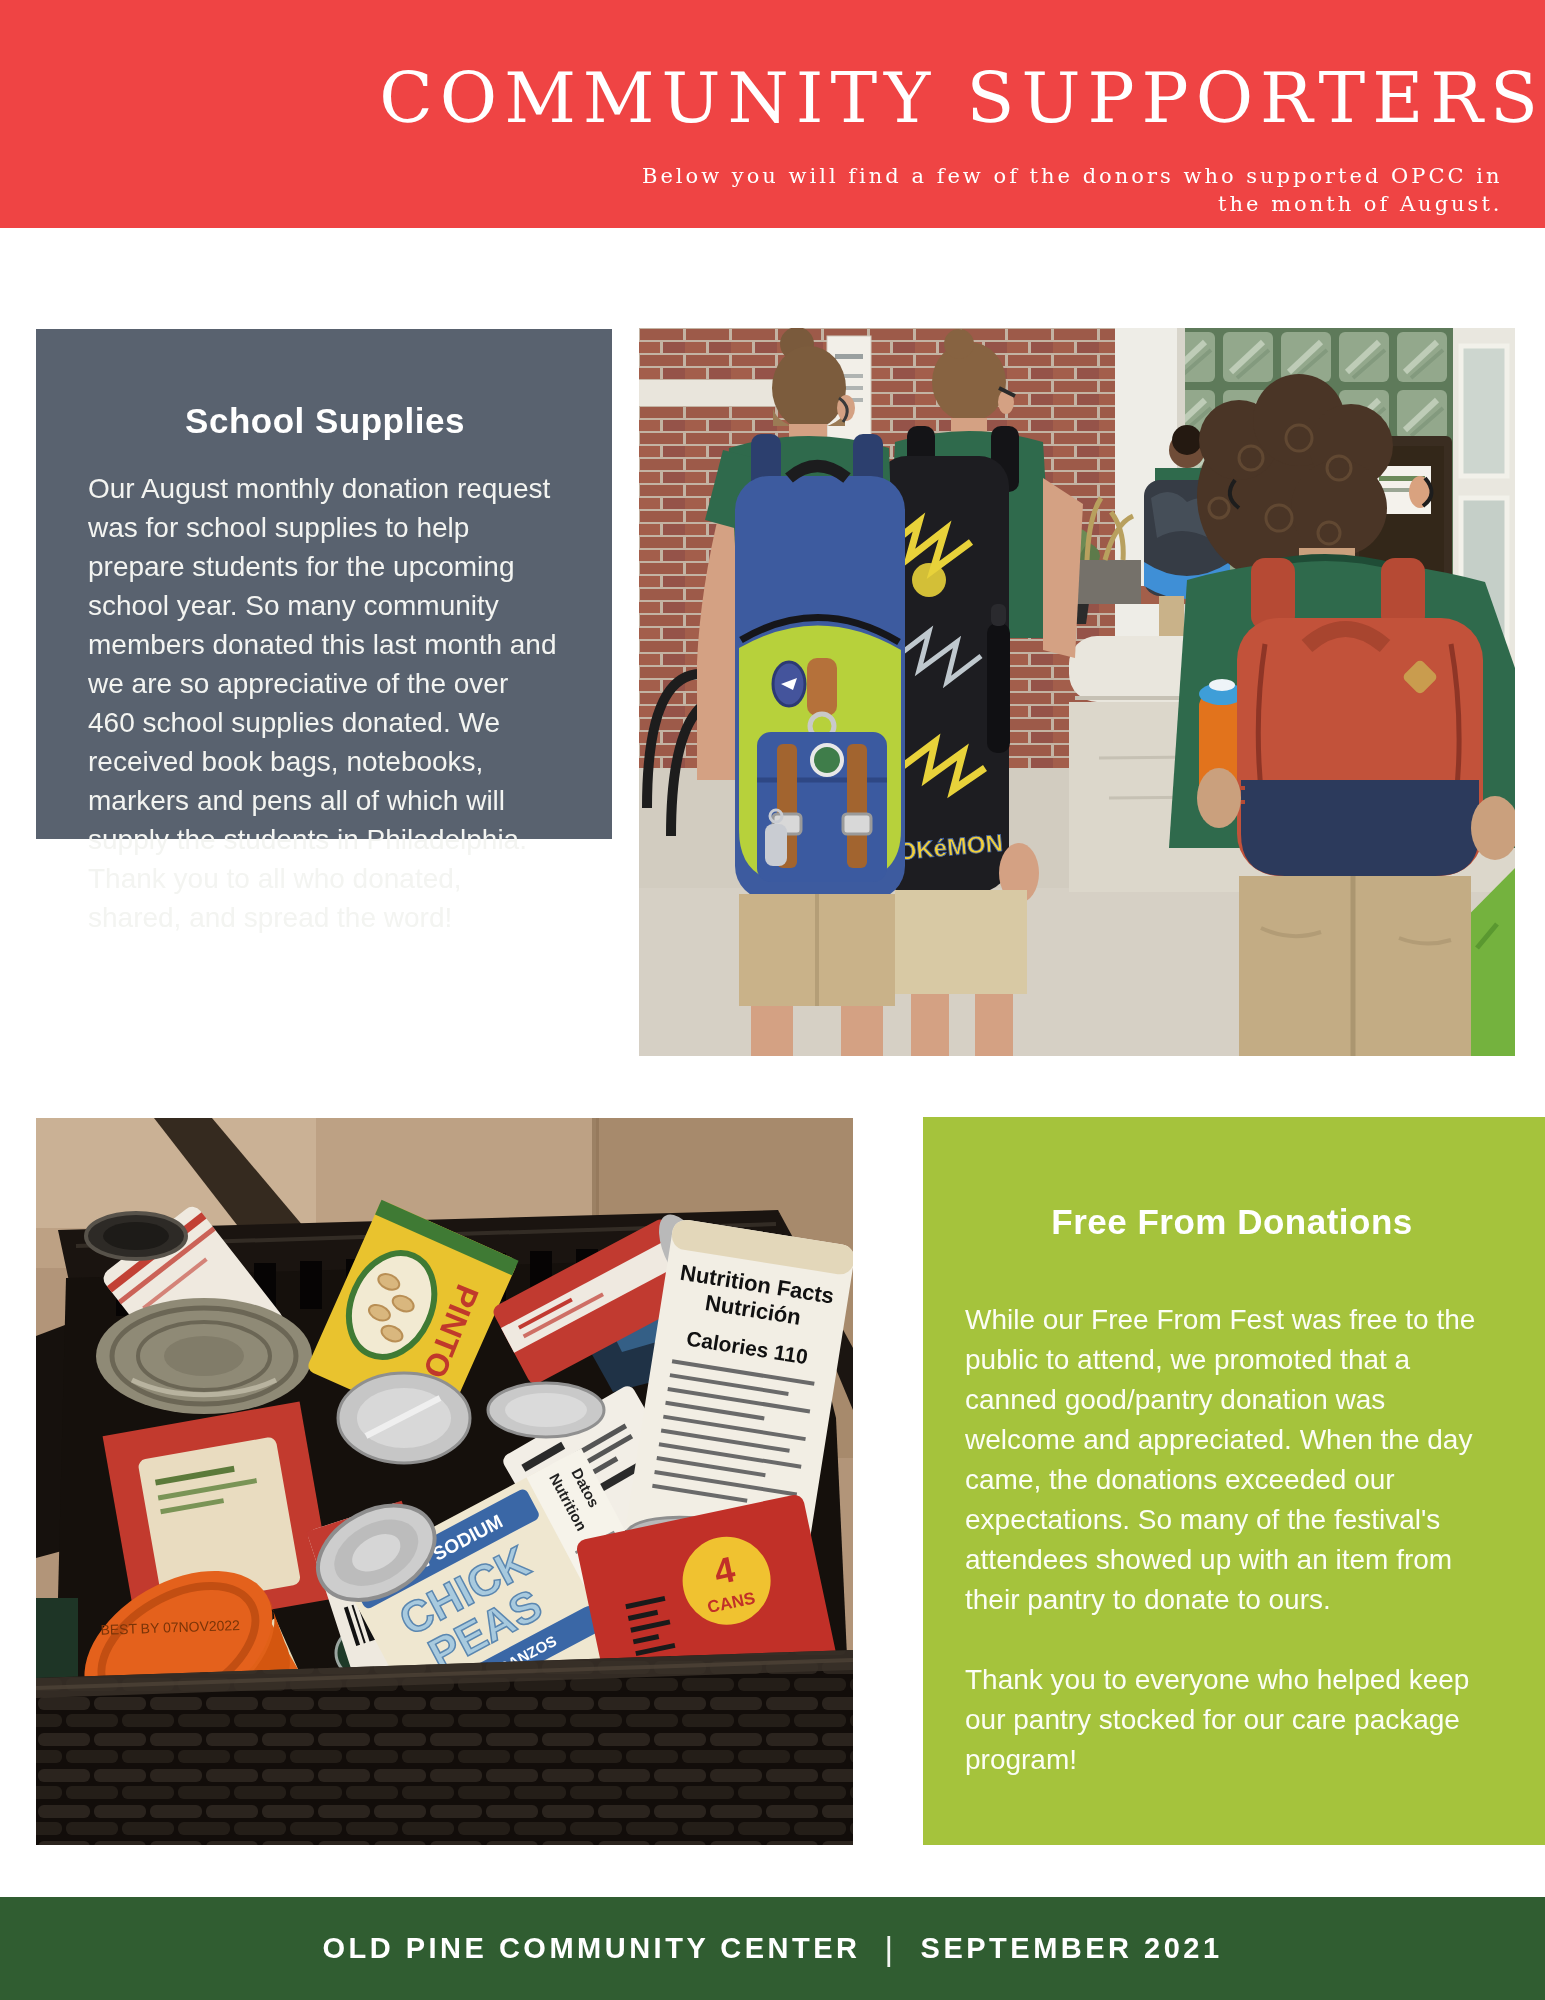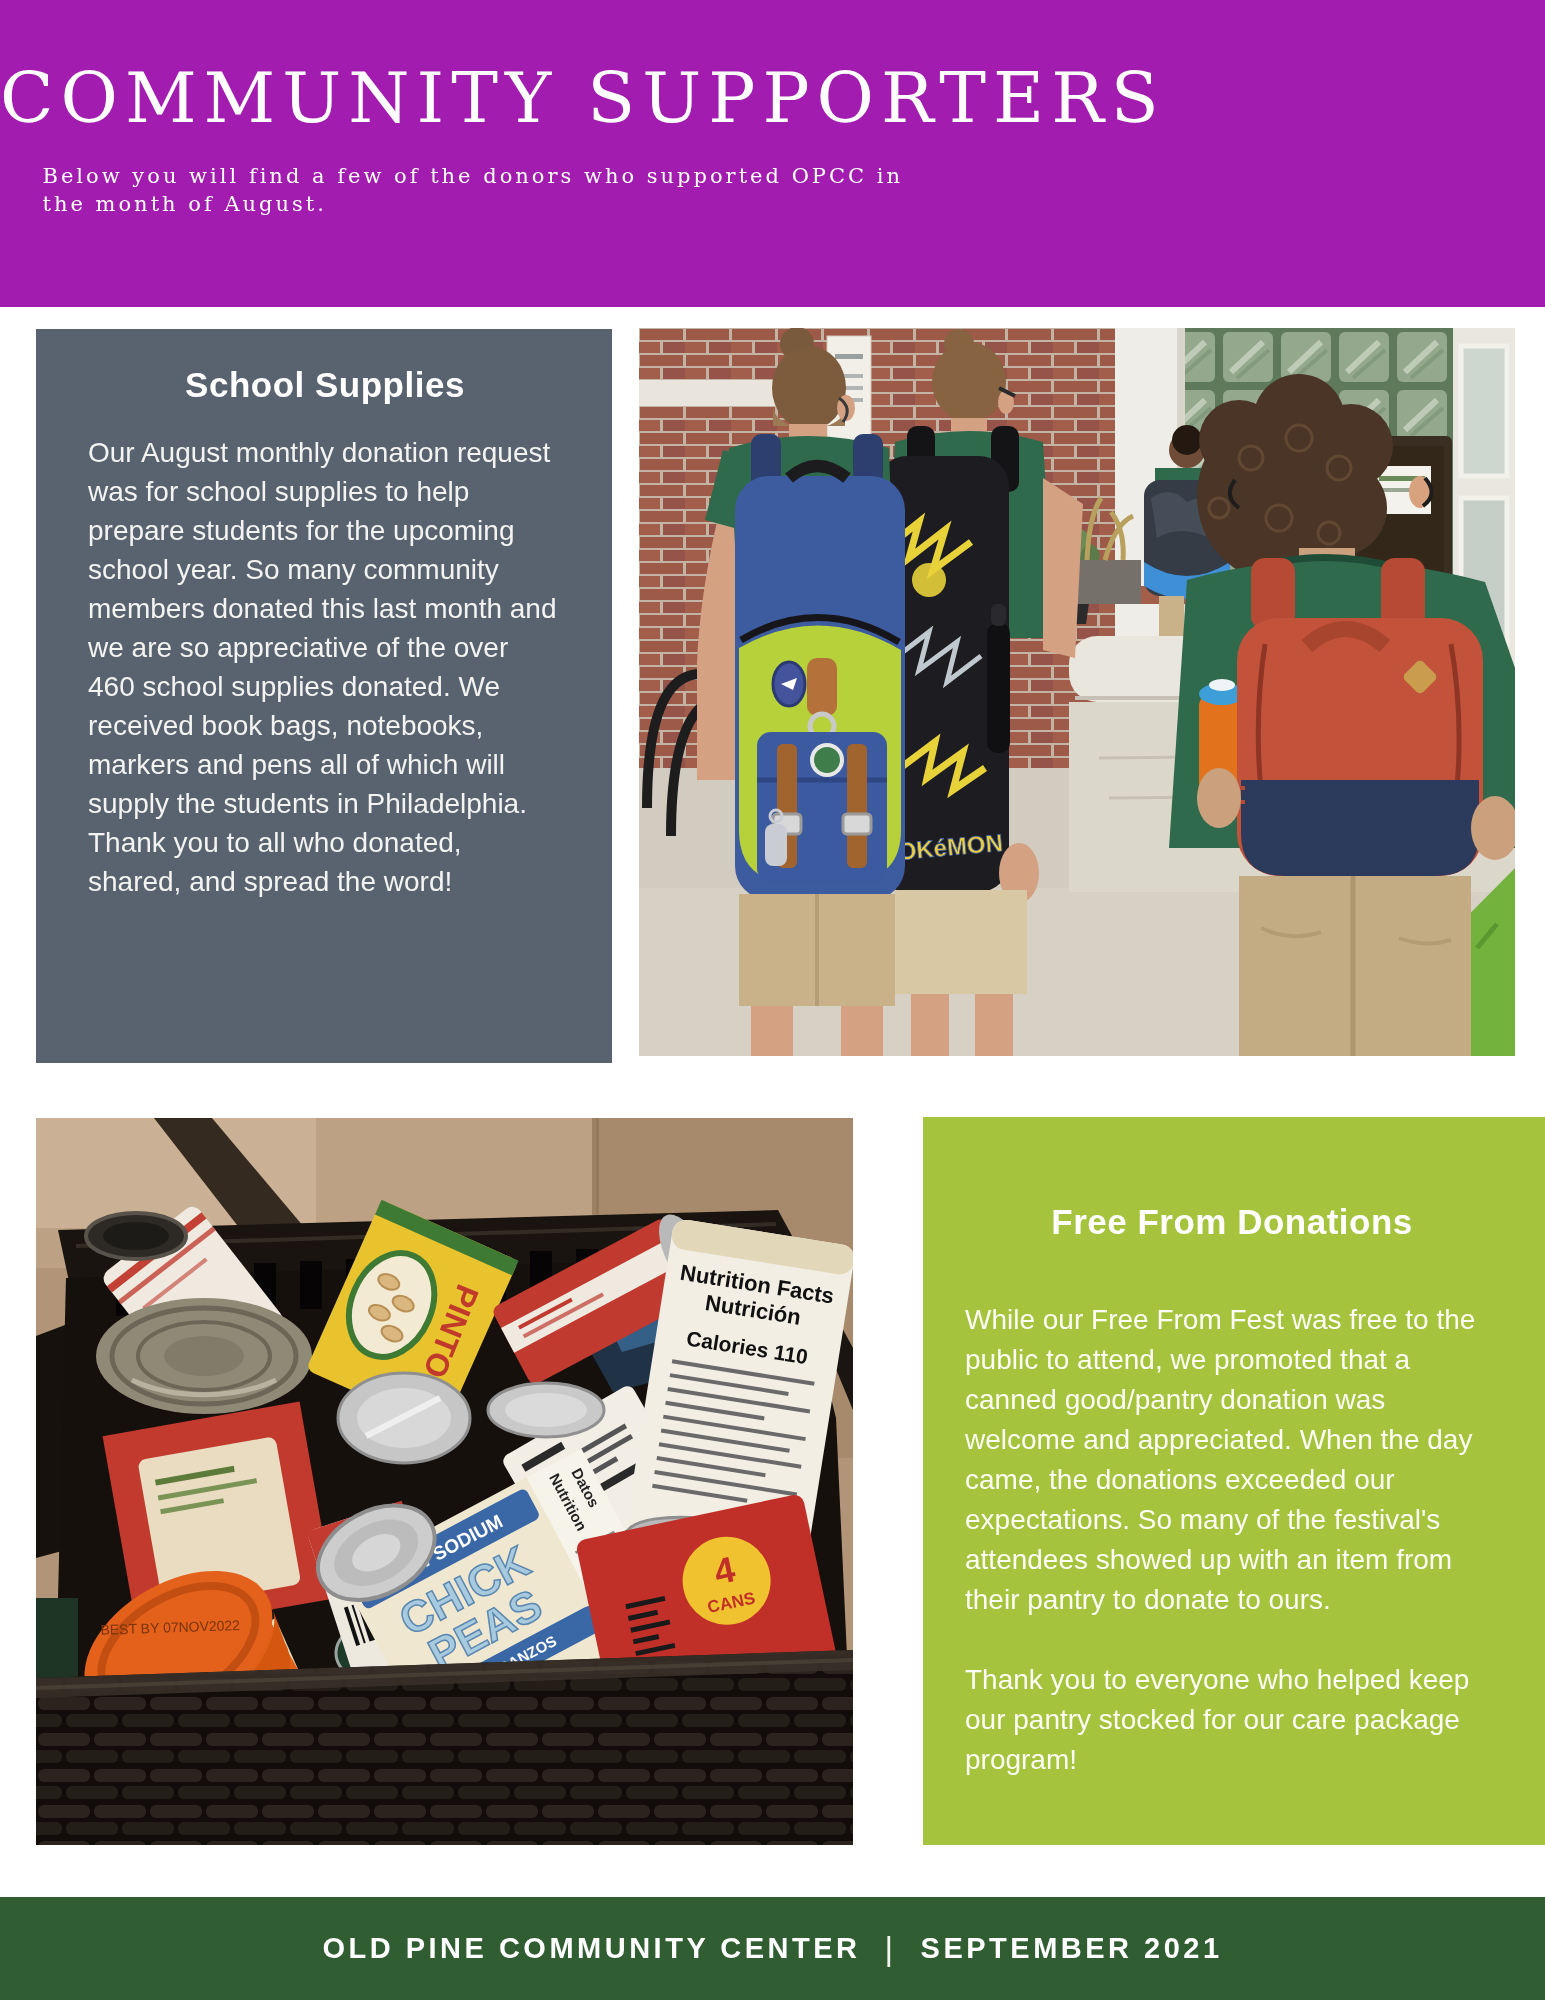--- a/index.html
+++ b/index.html
@@ -1,25 +1,25 @@
 <!DOCTYPE html>
 <html><head>
 <meta charset="utf-8">
 <style>
   html,body { margin:0; padding:0; background:#ffffff; }
   body { width:1545px; height:2000px; position:relative; font-family:"Liberation Sans", sans-serif; }
   .page { position:absolute; left:0; top:0; width:1545px; height:2000px; background:#ffffff; overflow:hidden; }
 
   
-  .header { position:absolute; left:0; top:0; width:1545px; height:307px; background:#a21caf; text-align:left; color:#ffffff; }
+  .header { position:absolute; left:0; top:0; width:1545px; height:228px; background:#ef4444; text-align:right; color:#ffffff; }
   .title { margin:0; padding-top:62px; font-family:"DejaVu Serif", serif; font-weight:normal; font-size:70px; letter-spacing:7px; line-height:1.05; }
   .subtitle { margin:26px auto 0 auto; width:1460px; font-family:"DejaVu Serif", serif; font-size:21px; letter-spacing:3px; line-height:1.34; }
 
   
-  .slate-box { position:absolute; left:36px; top:329px; width:576px; height:734px; background:#59626F; box-sizing:border-box; padding:36px 50px 0 52px; color:#F3F4F1; }
+  .slate-box { position:absolute; left:36px; top:329px; width:576px; height:510px; background:#59626F; box-sizing:border-box; padding:72px 50px 0 52px; color:#F3F4F1; }
   .box-heading { margin:0; text-align:center; font-size:35px; font-weight:bold; color:#ffffff; letter-spacing:0.5px; }
   .slate-box p { margin:28px 0 0 0; font-size:28px; line-height:39px; }
 
   
   .photo { position:absolute; overflow:hidden; }
   .photo svg { display:block; width:100%; height:100%; }
   #photo-backpacks { left:639px; top:328px; width:876px; height:728px; }
   #photo-pantry { left:36px; top:1118px; width:817px; height:727px; }
 
   

